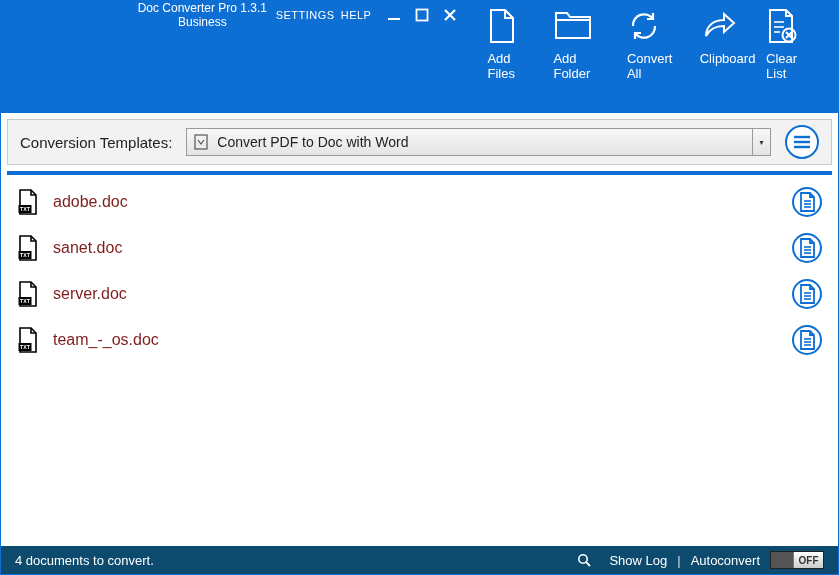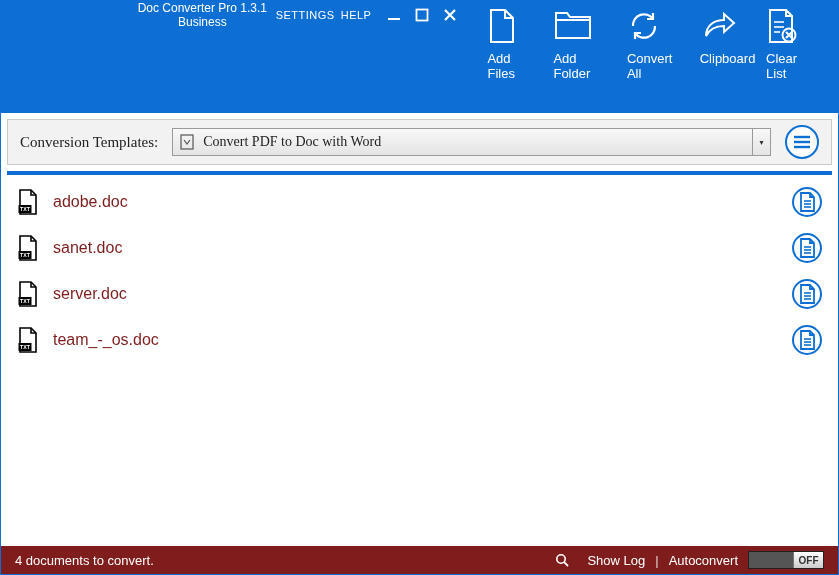--- a/index.html
+++ b/index.html
@@ -60,21 +60,20 @@
 .tool-spacer { flex: 1; }
 .template-bar {
   background: #f2f2f2;
   border: 1px solid #c9c9c9;
   height: 46px;
   display: flex;
   align-items: center;
   padding: 0 12px;
   margin: 6px 6px 0 6px;
   gap: 14px;
-  font-family: Liberation Serif, serif;
 }
 .template-label { font-size: 15px; color: #222; }
 .template-select {
   flex: 1;
   height: 28px;
   background: linear-gradient(#f8f8f8,#e4e4e4);
   border: 1px solid #9a9a9a;
   display: flex;
   align-items: center;
   font-size: 14px;
@@ -122,32 +121,32 @@
   color: #7f1d1d;
 }
 .file-row .file-name { flex: 1; }
 .file-icon {
   width: 22px; height: 26px;
   position: relative;
 }
 .status-bar {
   position: absolute;
   left:1px; right:1px; bottom:1px;
-  background: #7f1d1d;
+  background: #0c4a6e;
   color: #fff;
   height: 28px;
   display: flex;
   align-items: center;
   padding: 0 14px;
   font-size: 13px;
 }
 .status-bar .status-text { flex:1; }
 .status-actions { display:flex; align-items:center; gap:10px;}
 .toggle {
-  width: 76px; height: 18px;
+  width: 54px; height: 18px;
   background: #555;
   border:1px solid #222;
   position:relative;
   display:flex; align-items:center; justify-content:flex-end;
 }
 .toggle-knob {
   background: linear-gradient(#fff,#ccc);
   color:#333;
   font-size:10px;
   font-weight:600;

